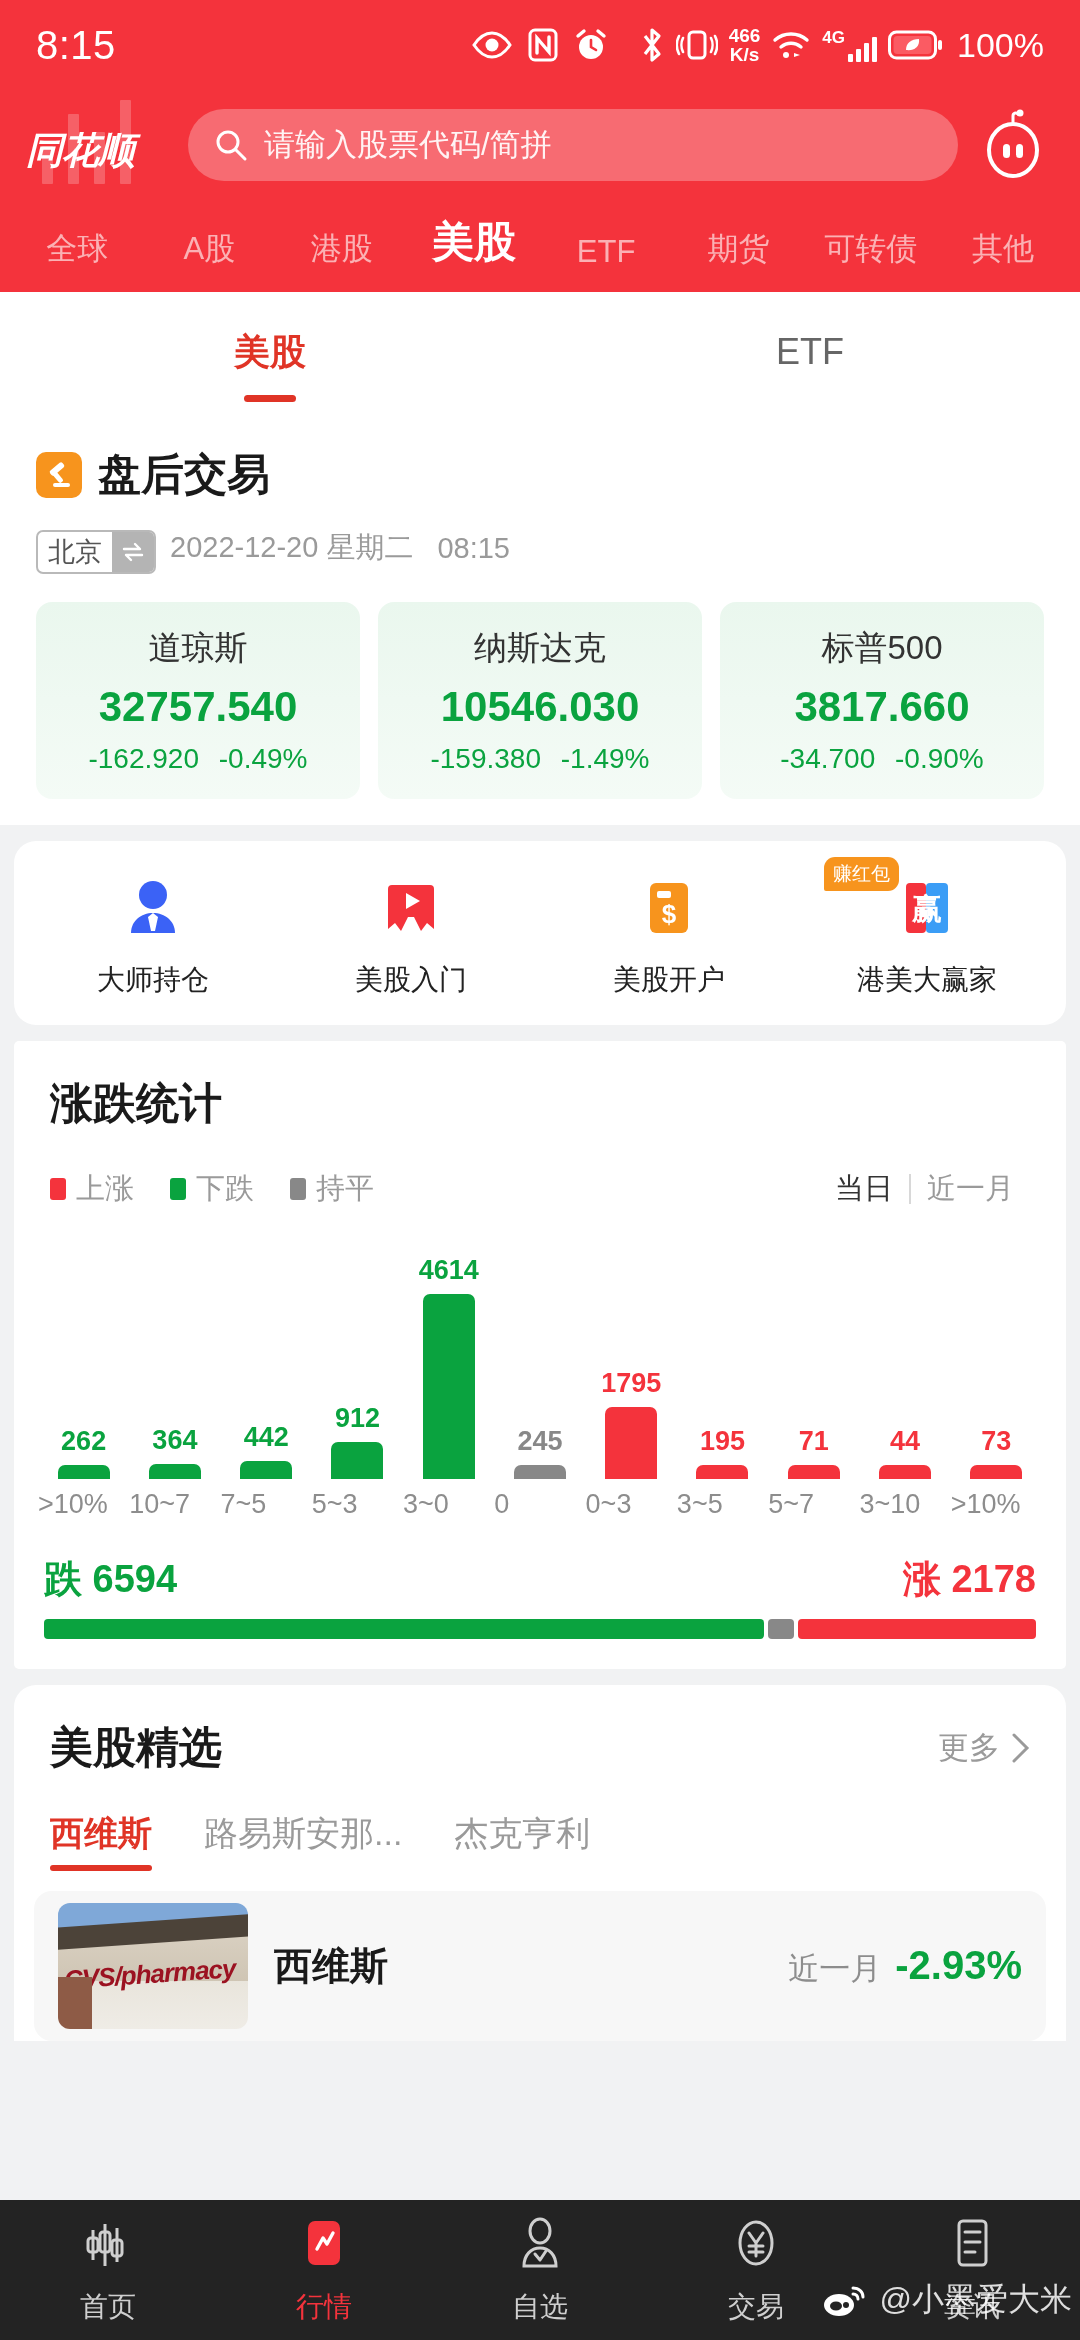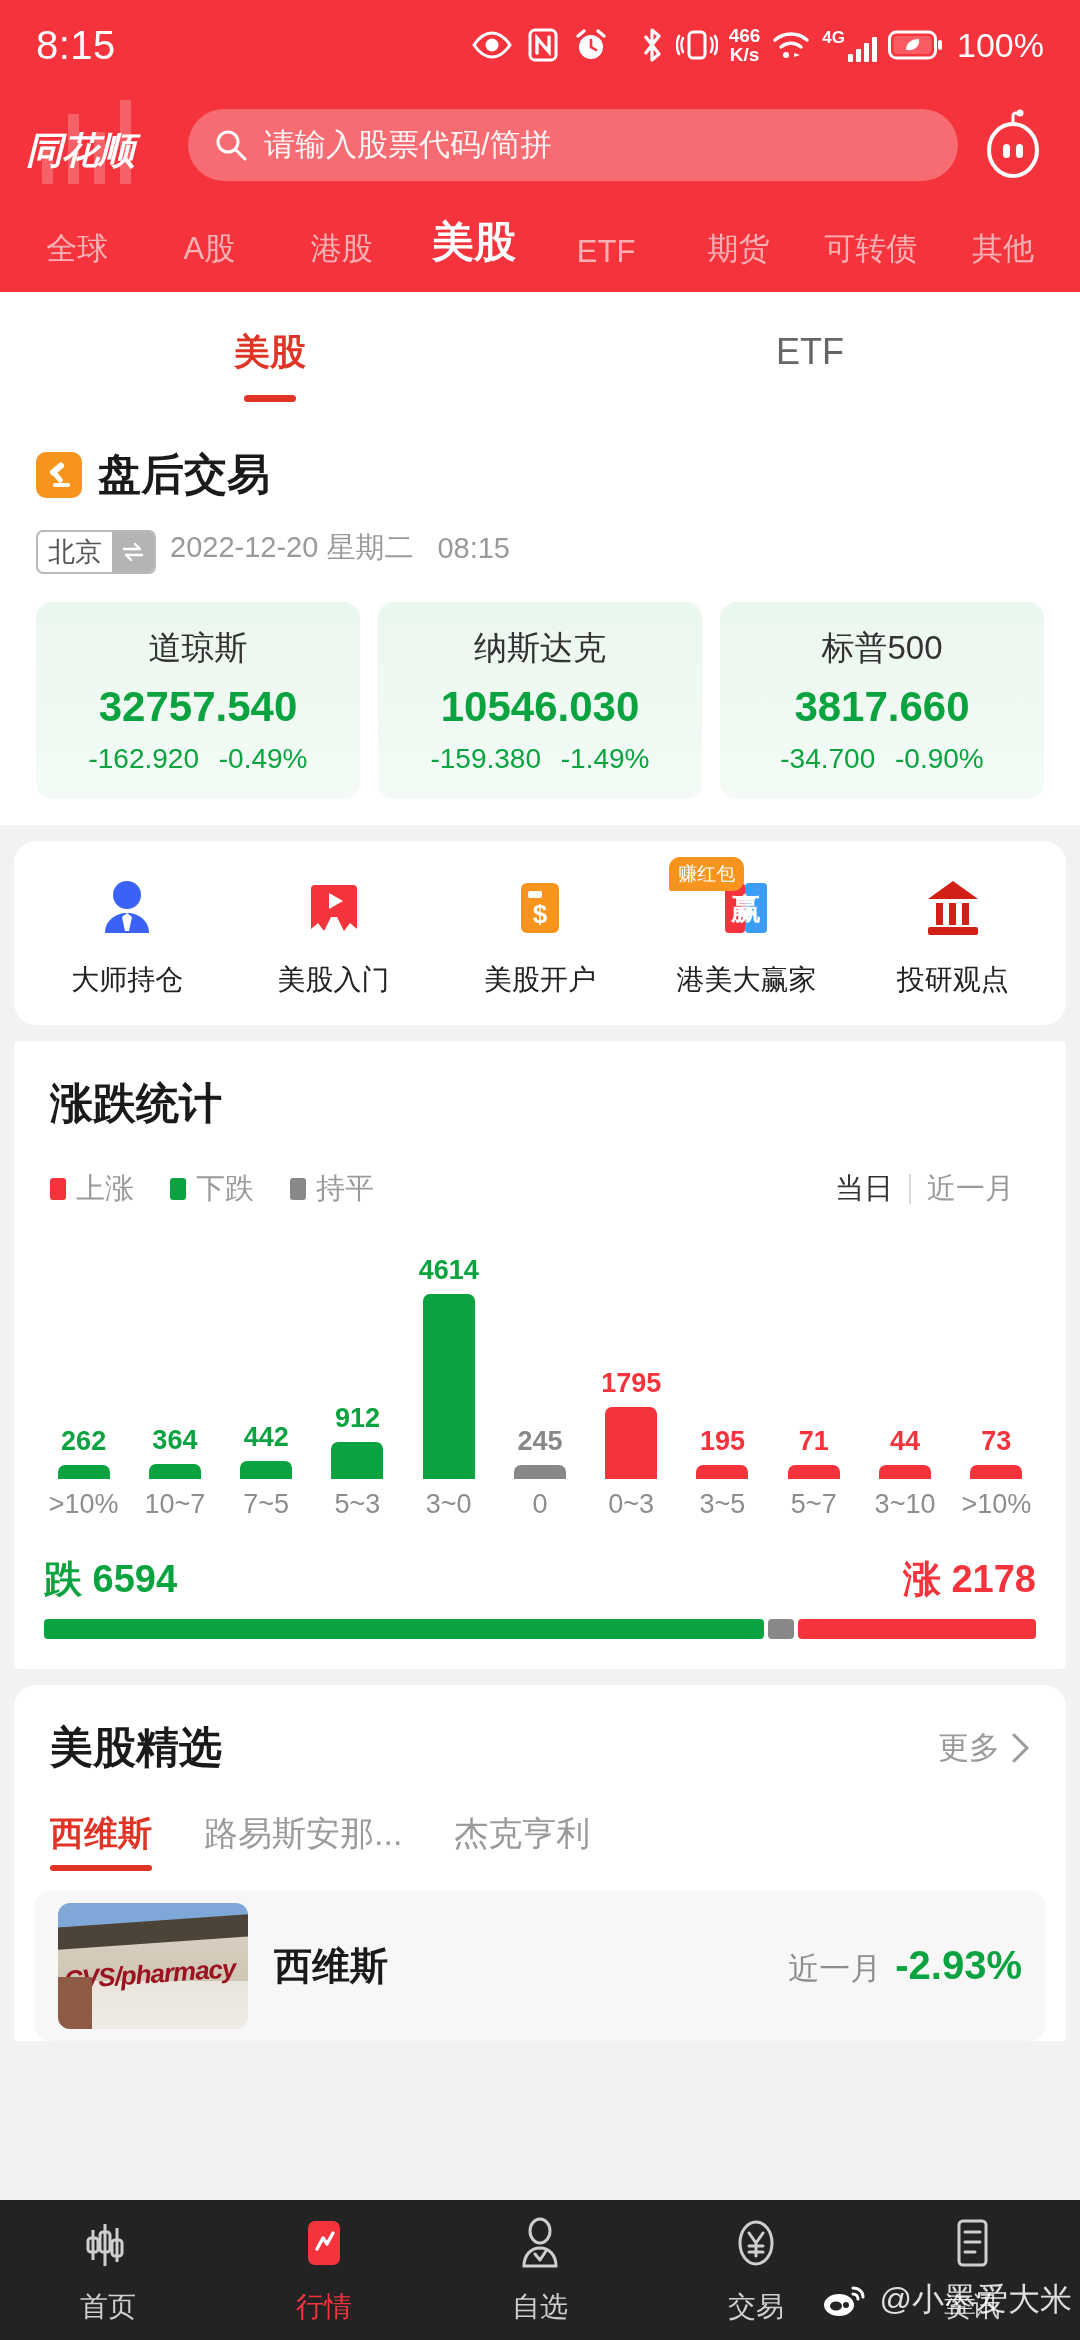--- a/index.html
+++ b/index.html
@@ -101,21 +101,21 @@
   .range-toggle .r { padding: 0 16px; color: #9a9a9a; }
   .range-toggle .r.active { color: #333; }
   .range-toggle .div { width: 2px; height: 30px; background: #d8d8d8; }
 
   .chart { padding: 20px 24px 0 24px; }
   .bars-row { display: flex; align-items: flex-end; height: 250px; }
   .bcol { flex: 1; display: flex; flex-direction: column; align-items: center; justify-content: flex-end; }
   .bval { font-size: 27px; font-weight: 700; margin-bottom: 8px; }
   .bshape { width: 52px; border-radius: 7px 7px 0 0; }
   .xlabels { display: flex; margin-top: 10px; }
-  .xlabels div { flex: 1; text-align: center; font-size: 27px; color: #8d8d8d; }
+  .xlabels div { flex: 1; font-size: 27px; color: #8d8d8d; }
 
   .sumline { display: flex; align-items: flex-end; padding: 34px 30px 0 30px; }
   .sum-down { font-size: 38px; font-weight: 700; color: #0aa33f; }
   .sum-up { font-size: 38px; font-weight: 700; color: #f4333c; margin-left: auto; }
   .prog { display: flex; height: 20px; margin: 14px 30px 0 30px; gap: 4px; }
   .prog i { display: block; border-radius: 4px; }
 
   
   .picks { background: #fff; border-radius: 22px 22px 0 0; margin: 0 14px 0 14px; padding: 34px 0 0 0; }
   .picks-head { display: flex; align-items: center; padding: 0 36px; justify-content: center; }
@@ -346,32 +346,20 @@
       <div class="sc-badge">赚红包</div>
       <div class="sc-ico">
         <svg width="66" height="66" viewBox="0 0 66 66">
           <rect x="12" y="8" width="20" height="50" rx="4" fill="#f4333c"></rect>
           <rect x="32" y="8" width="22" height="50" rx="4" fill="#3b9df6"></rect>
           <text x="33" y="44" font-size="30" font-weight="bold" fill="#fff" text-anchor="middle" font-family="Liberation Sans, sans-serif">赢</text>
         </svg>
       </div>
       <div class="sc-label">港美大赢家</div>
     </div>
-    <div class="sc">
-      <div class="sc-ico">
-        <svg width="66" height="66" viewBox="0 0 66 66">
-          <path d="M33 6L58 24H8z" fill="#d32017"></path>
-          <rect x="16" y="28" width="7" height="22" fill="#d32017"></rect>
-          <rect x="29" y="28" width="7" height="22" fill="#d32017"></rect>
-          <rect x="42" y="28" width="7" height="22" fill="#d32017"></rect>
-          <rect x="8" y="52" width="50" height="8" rx="2" fill="#d32017"></rect>
-        </svg>
-      </div>
-      <div class="sc-label">投研观点</div>
-    </div>
   </div>
 
   <div class="stats">
     <h2>涨跌统计</h2>
 
     <div class="legend-row">
       <div class="lg">
         <i style="background:#f4333c"></i>
         <span>上涨</span>
       </div>

